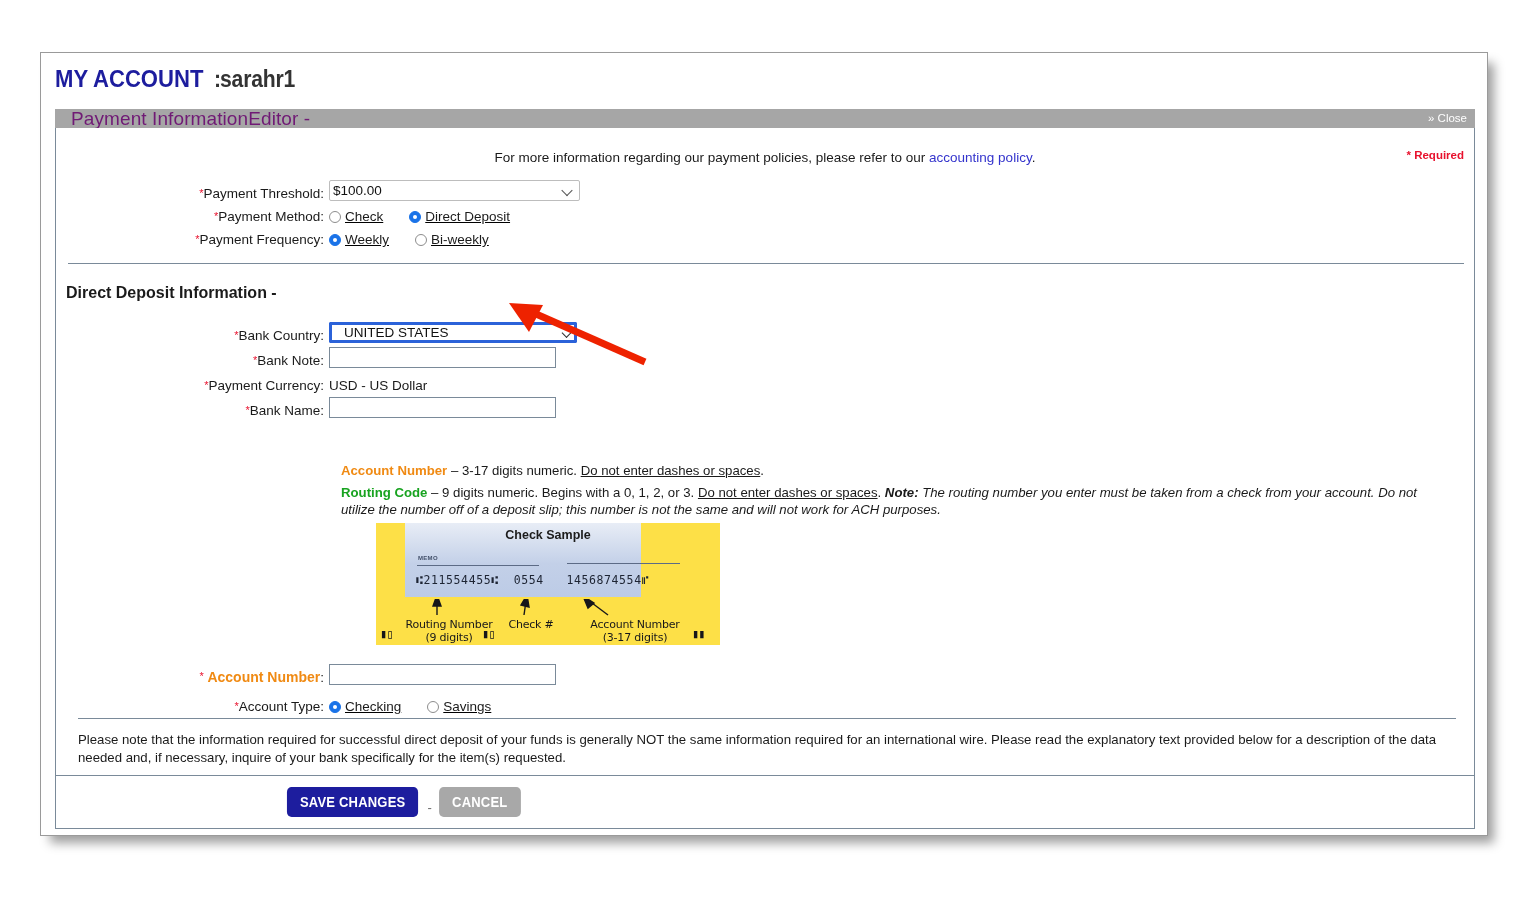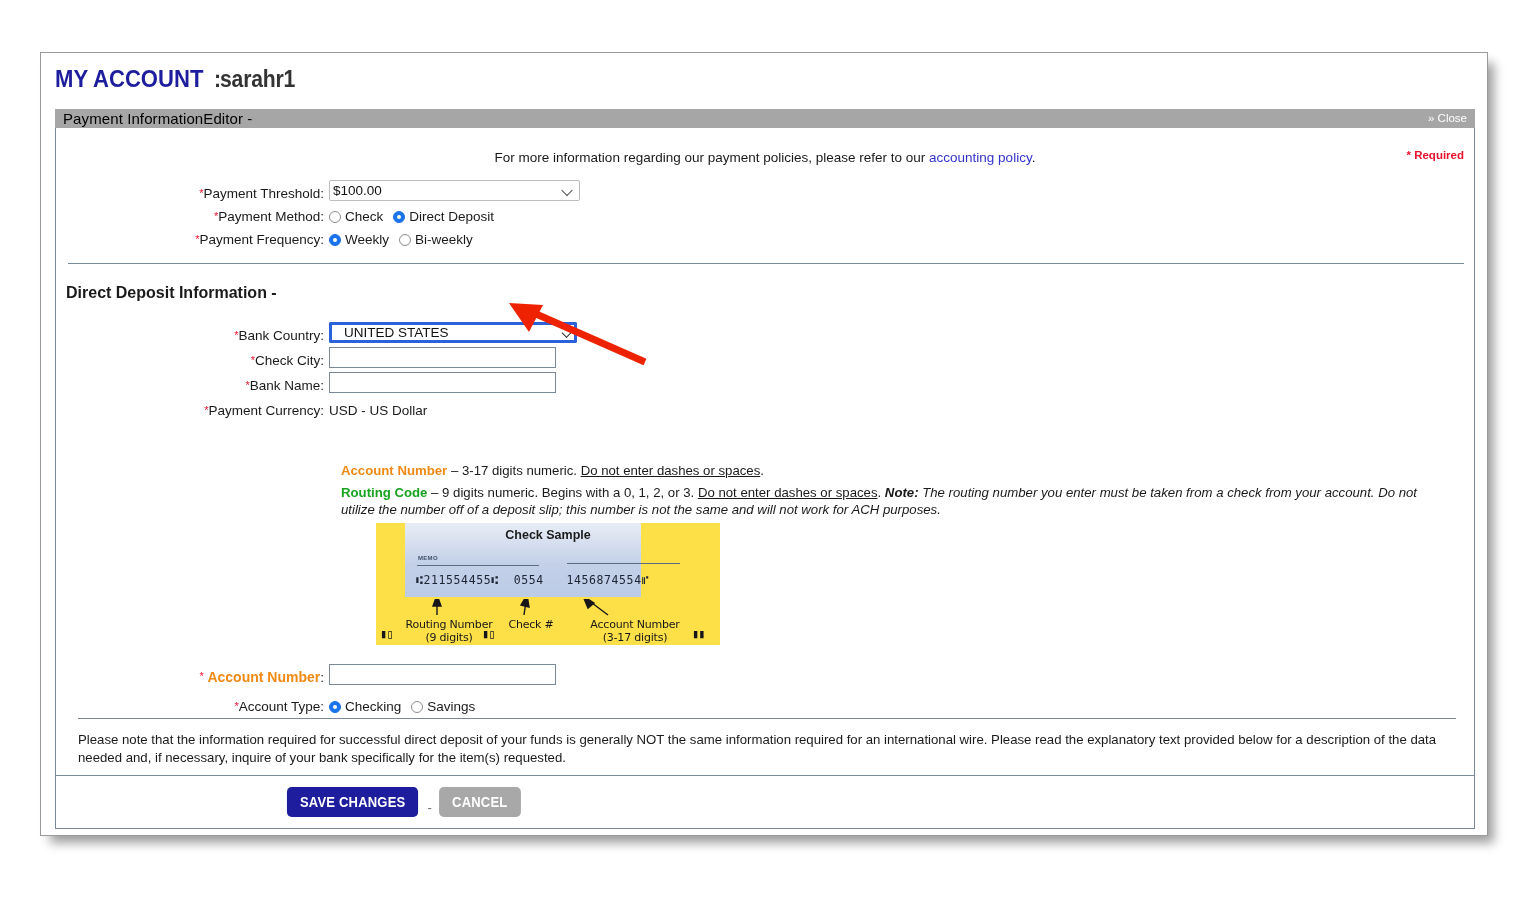--- a/index.html
+++ b/index.html
@@ -74,24 +74,25 @@
   .module-titlebar {
     height: 19px;
     background: #a6a6a6;
     display: flex;
     align-items: center;
     justify-content: space-between;
     padding: 0 8px 0 8px;
     box-sizing: border-box;
   }
   .module-title {
-    color: #000000;
-    font-size: 15px;
+    color: #701a75;
+    font-size: 19px;
     line-height: 19px;
     letter-spacing: 0.1px;
+    margin-left: 8px;
   }
   .module-close {
     color: #ffffff;
     font-size: 11.5px;
     line-height: 19px;
     cursor: pointer;
   }
 
   .module-body {
     border: 1px solid #7a8a99;
@@ -179,21 +180,21 @@
   .select-wrap .chev:before {
     content: "";
     position: absolute;
     left: 0; top: 0;
     width: 7px; height: 7px;
     border-left: 1.6px solid #555;
     border-bottom: 1.6px solid #555;
     transform: rotate(-45deg);
   }
 
-  .radio-group { display: flex; align-items: center; gap: 0px; }
+  .radio-group { display: flex; align-items: center; gap: 16px; text-decoration: underline; }
   .radio-item { display: flex; align-items: center; margin-right: 10px; cursor: pointer; }
   .radio-item .rtext { font-size: 13.5px; color: #1a1a1a; margin-left: 4px; }
 
   .radio {
     width: 12px; height: 12px;
     border-radius: 50%;
     border: 1px solid #8d8d8d;
     background: #ffffff;
     box-sizing: border-box;
     display: inline-block;
@@ -525,37 +526,37 @@
               <span class="country-select-wrap">
                 <select class="country">
                   <option selected="">UNITED STATES</option>
                 </select>
                 <span class="chev2"></span>
               </span>
             </div>
           </div>
 
           <div class="frow">
-            <div class="flabel"><span class="star">*</span><span>Check City:</span></div>
+            <div class="flabel"><span class="star">*</span><span>Bank Note:</span></div>
             <div class="fcontrol">
               <input class="text-field" type="text" value="" style="">
+            </div>
+          </div>
+
+          <div class="frow">
+            <div class="flabel"><span class="star">*</span><span>Payment Currency:</span></div>
+            <div class="fcontrol">
+              <span class="static-value">USD - US Dollar</span>
             </div>
           </div>
 
           <div class="frow">
             <div class="flabel"><span class="star">*</span><span>Bank Name:</span></div>
             <div class="fcontrol">
               <input class="text-field" type="text" value="" style="">
-            </div>
-          </div>
-
-          <div class="frow">
-            <div class="flabel"><span class="star">*</span><span>Payment Currency:</span></div>
-            <div class="fcontrol">
-              <span class="static-value">USD - US Dollar</span>
             </div>
           </div>
         </div>
 
         <div class="helper">
           <p><span class="acct">Account Number</span><span> – 3-17 digits numeric. </span><u>Do not enter dashes or spaces</u><span>.</span></p>
           <p><span class="rout">Routing Code</span><span> – 9 digits numeric. Begins with a 0, 1, 2, or 3. </span><u>Do not enter dashes or spaces</u><span>. </span><span class="note-b">Note:</span><span class="ital"> The routing number you enter must be taken from a check from your account. Do not utilize the number off of a deposit slip; this number is not the same and will not work for ACH purposes.</span></p>
         </div>
 
         <div class="check-sample">

